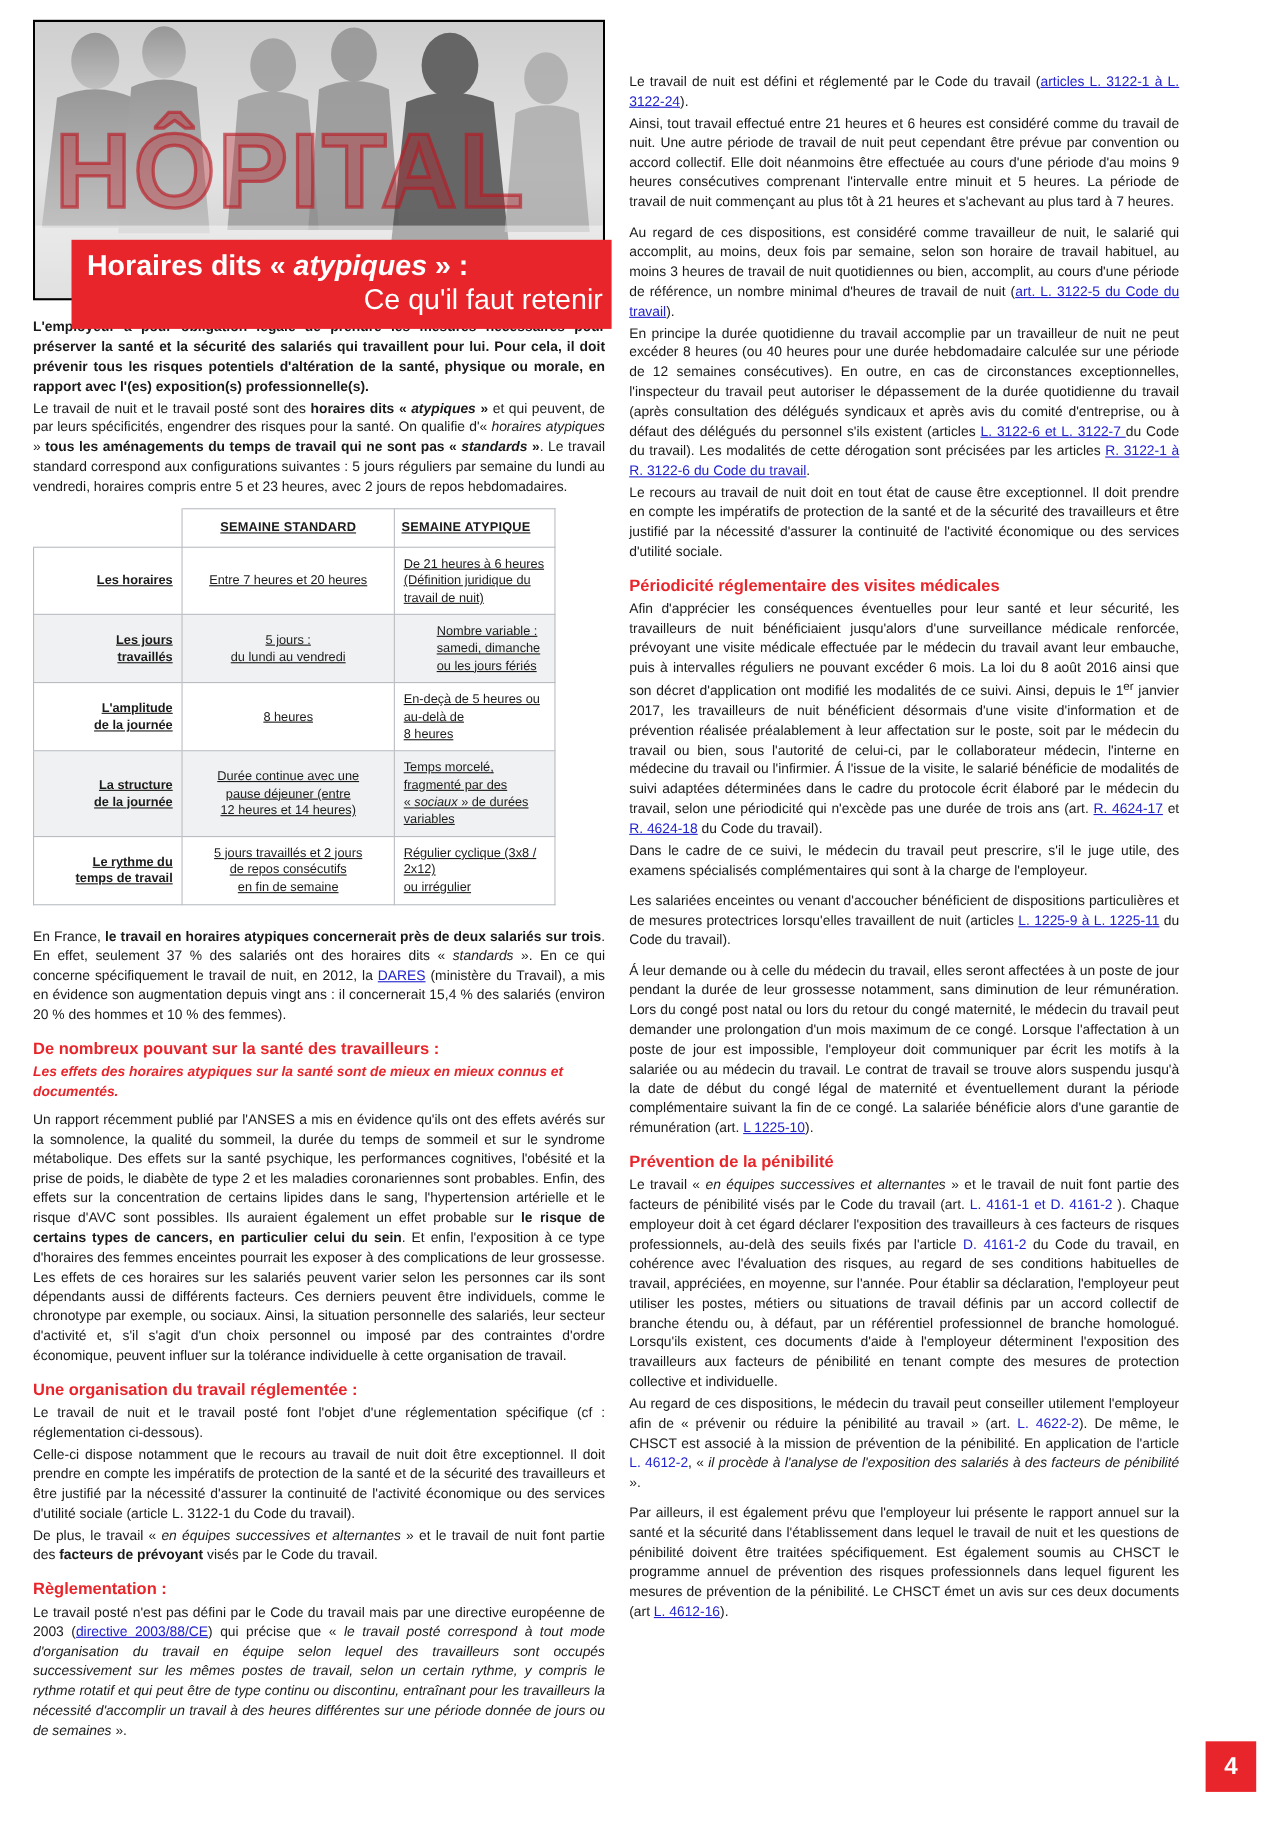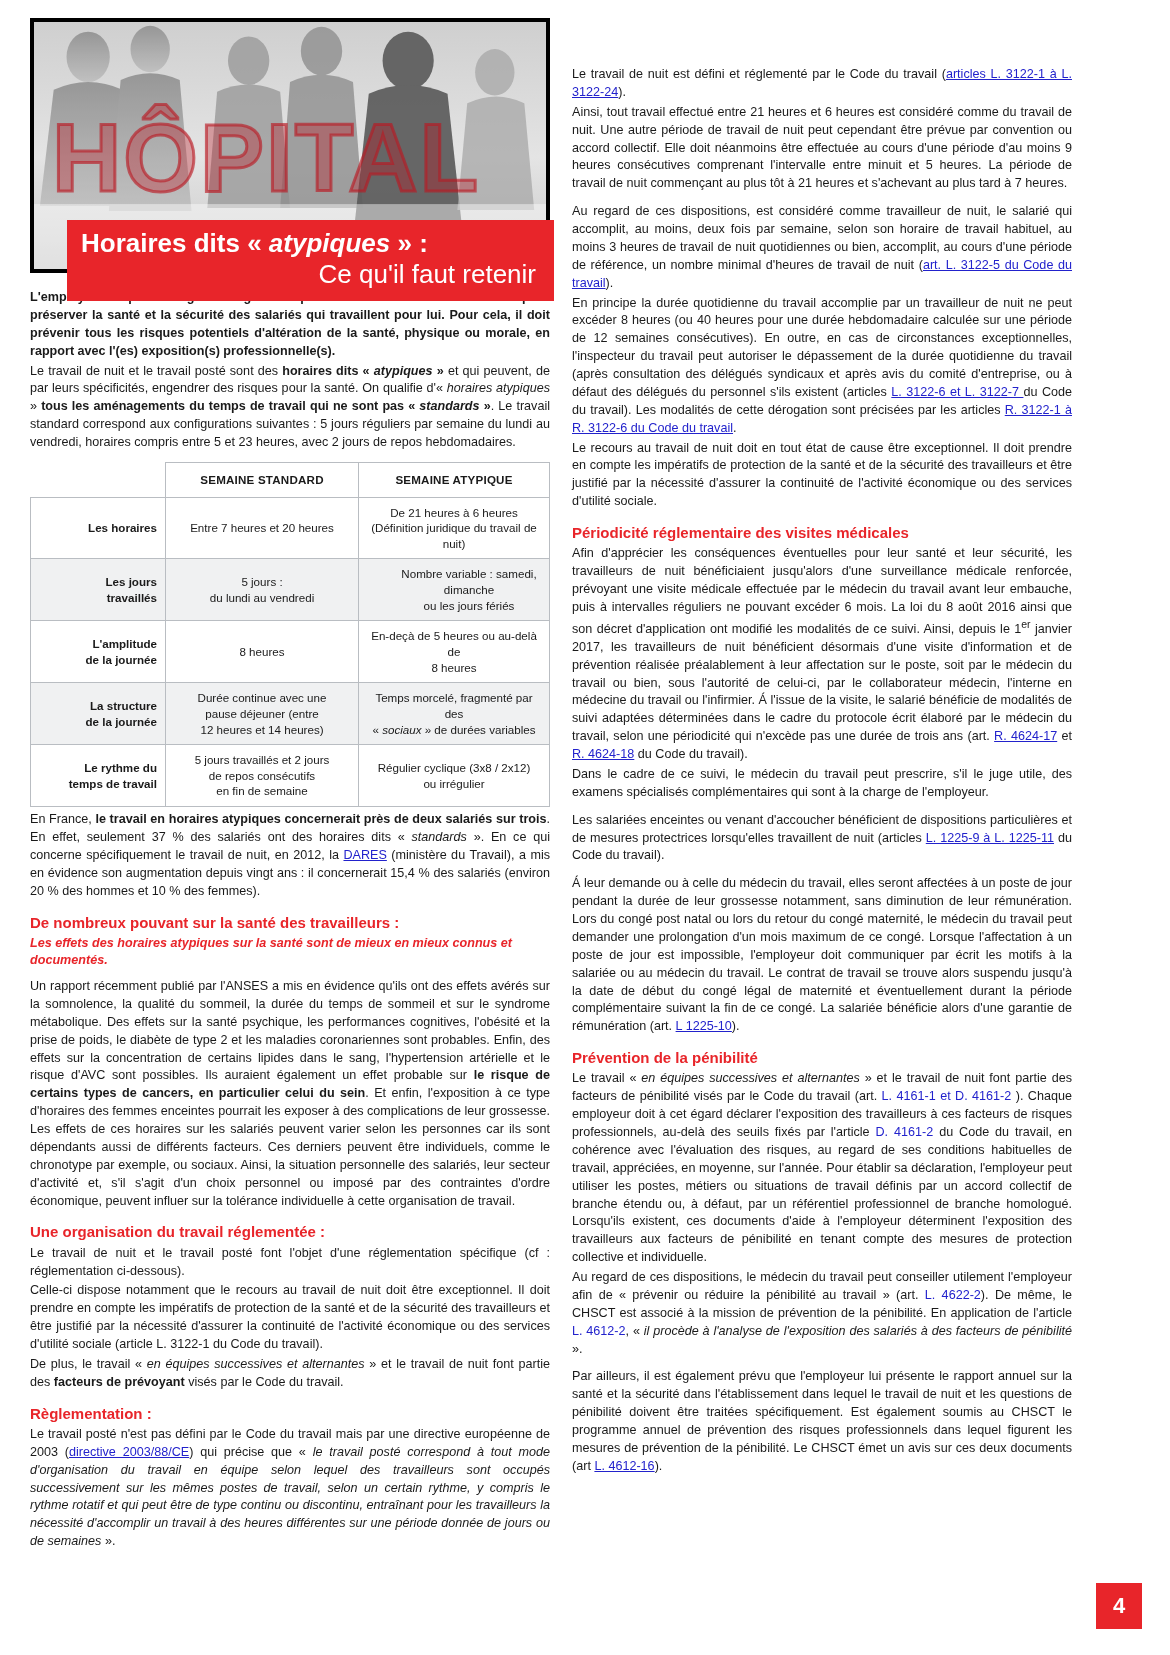--- a/index.html
+++ b/index.html
@@ -33,21 +33,21 @@
     height: 100%;
   }
   .col-left  { width: 520px; flex: 0 0 520px; }
   .col-right { width: 500px; flex: 0 0 500px; padding-top: 48px; }
 
   
   .masthead {
     position: relative;
     width: 520px;
     height: 255px;
-    border: 4px solid #000000;
+    border: 2px solid #000000;
     box-sizing: border-box;
     overflow: visible;
     margin-bottom: 16px;
   }
   .photo {
     position: absolute;
     inset: 0;
     overflow: hidden;
     background: #d8d8d8;
   }
@@ -68,21 +68,21 @@
     pointer-events: none;
     white-space: nowrap;
   }
 
   .redbar {
     position: absolute;
     left: 33px;
     right: -8px;
     top: 198px;
     background: #e8252a;
-    padding: 8px 18px 12px 14px;
+    padding: 8px 8px 12px 14px;
     box-sizing: border-box;
     color: #ffffff;
   }
   .redbar .line1 {
     font-size: 26px;
     font-weight: bold;
     line-height: 1.18;
     text-align: left;
   }
   .redbar .line2 {
@@ -127,44 +127,45 @@
     text-decoration: underline;
   }
   a.lnk-plain {
     color: #2222cc;
     text-decoration: none;
   }
 
   
   table.sched {
     border-collapse: collapse;
-    width: 520px;
-    margin: 10px 0 4px 0;
+    width: 475px;
+    margin: 10px 0 20px 0;
     font-size: 11.6px;
+    text-decoration: underline;
   }
   table.sched td, table.sched th {
     border: 1px solid #b9bdc2;
     padding: 7px 8px;
     vertical-align: middle;
     line-height: 1.35;
   }
   table.sched thead th {
     font-weight: bold;
     text-align: center;
     font-size: 11.6px;
     letter-spacing: .2px;
     padding: 9px 6px;
   }
   table.sched .rowlabel {
     font-weight: bold;
     text-align: right;
     width: 118px;
   }
   table.sched .c2 { width: 176px; text-align: center; }
-  table.sched .c3 { text-align: center; }
+  table.sched .c3 { text-align: left; }
   table.sched tbody tr.alt td { background: #f0f1f2; }
   table.sched thead th.corner { border-top: none; border-left: none; background: #fff; }
 
   
   .pagenum {
     position: absolute;
     right: 28px;
     bottom: 26px;
     width: 46px;
     height: 46px;

